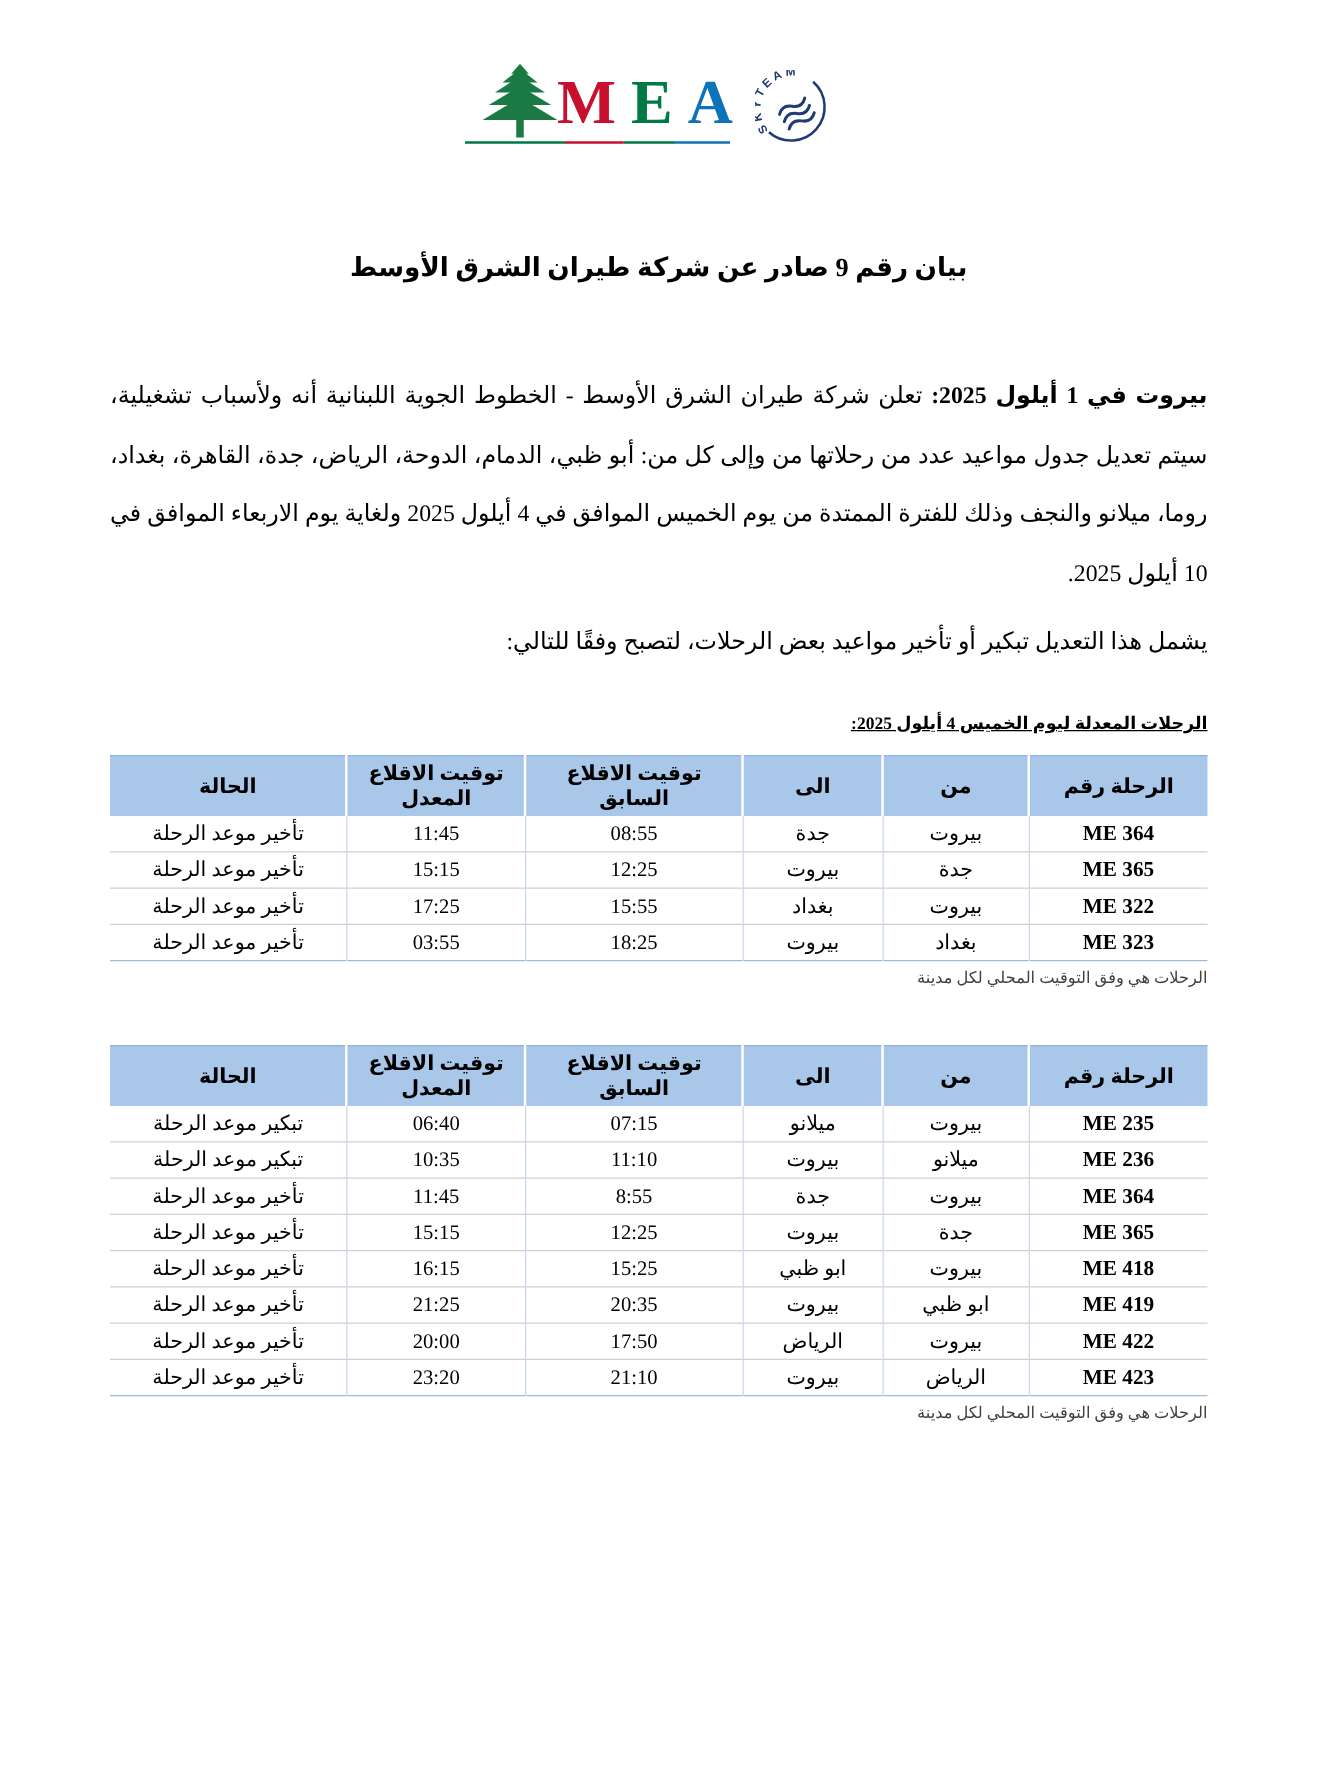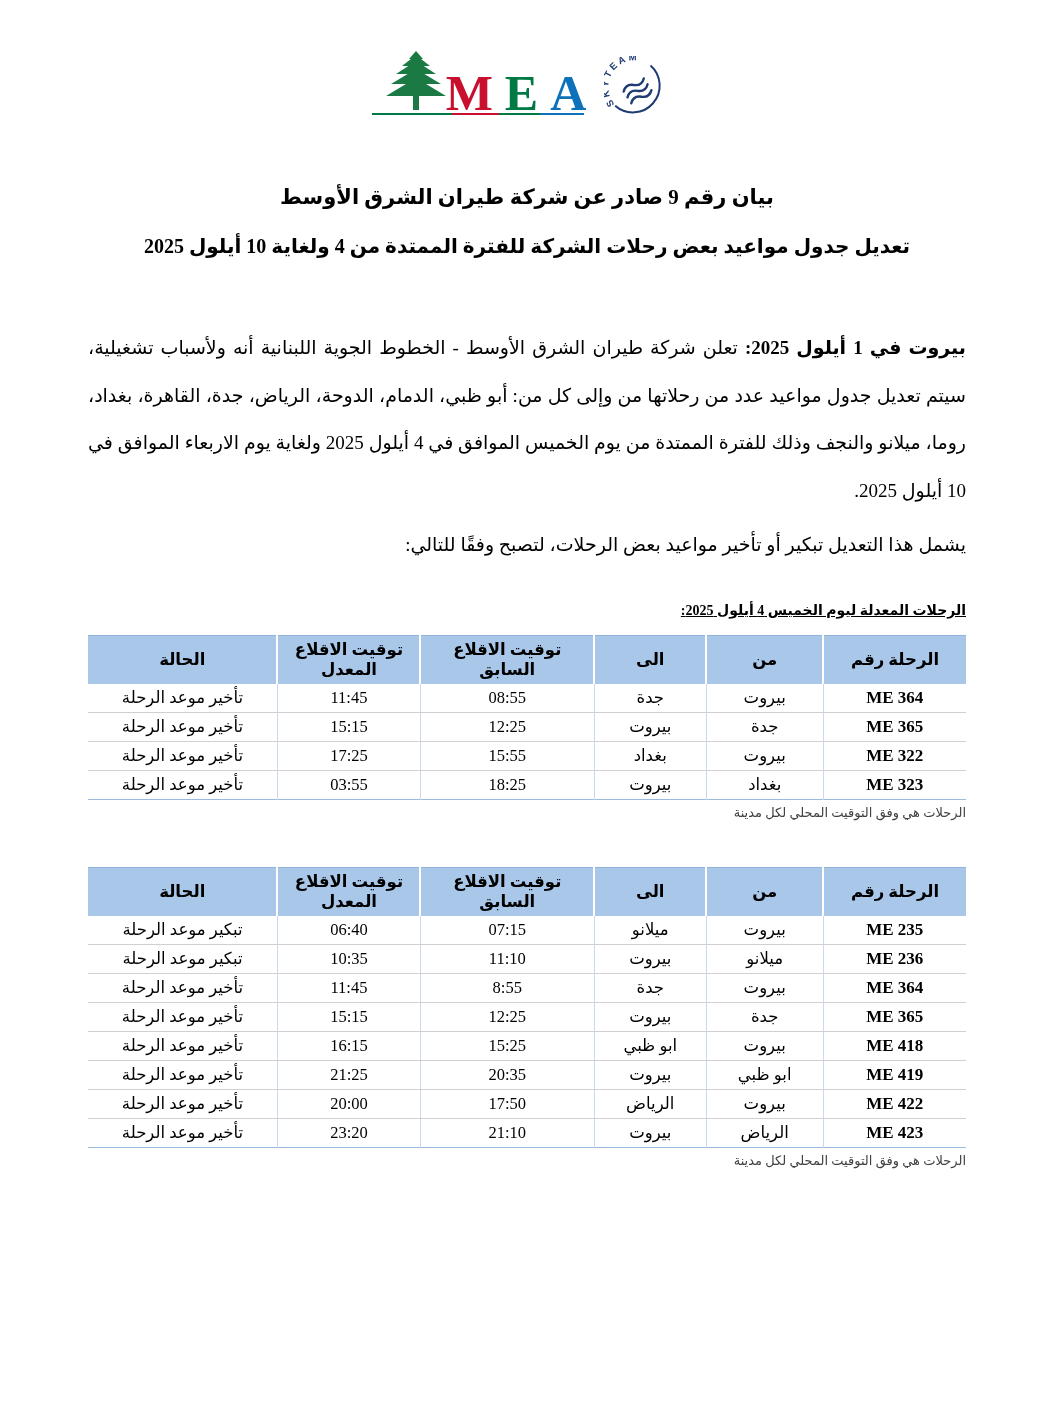--- a/index.html
+++ b/index.html
@@ -5,36 +5,36 @@
   * { margin:0; padding:0; box-sizing:border-box; }
   html,body { background:#e8e8e8; }
   .page {
     width:1054px; height:1415px; margin:0 auto; background:#ffffff;
     font-family:"Liberation Serif","DejaVu Sans",serif; color:#000;
     overflow:hidden; position:relative;
   }
 
   
   .logo-row { padding-top:50px; display:flex; justify-content:center; align-items:flex-end; gap:14px; }
-  .mea-logo { position:relative; display:flex; align-items:flex-end; padding-bottom:9px; }
+  .mea-logo { position:relative; display:flex; align-items:center; padding-bottom:9px; }
   .cedar { width:60px; height:62px; margin-bottom:1px; }
   .mea-letters { font-weight:bold; font-size:50px; line-height:0.78; letter-spacing:12px; margin-right:-8px; }
   .mea-letters .l-m { color:#C8102E; }
   .mea-letters .l-e { color:#007A45; }
   .mea-letters .l-a { color:#0E72BA; }
   .mea-baseline { position:absolute; left:-14px; right:6px; bottom:7px; height:2.5px; display:flex; }
   .mea-baseline span { height:100%; }
   .seg-g1 { width:38%; background:#007A45; }
   .seg-r  { width:22%; background:#C8102E; }
   .seg-g2 { width:19%; background:#007A45; }
   .seg-b  { width:21%; background:#0E72BA; }
   .skyteam { width:64px; height:64px; margin-bottom:2px; }
 
   
-  .title1 { margin-top:63px; text-align:center; font-weight:bold; font-size:21px; direction:rtl; }
+  .title1 { margin-top:80px; text-align:center; font-weight:bold; font-size:21px; direction:rtl; }
   .title2 { margin-top:24px; text-align:center; font-weight:bold; font-size:20px; direction:rtl; }
 
   
   .intro {
     margin:66px 88px 0; direction:rtl; text-align:justify;
     font-size:19px; line-height:2.5;
   }
   .intro b { font-weight:bold; }
   .follow { margin:10px 88px 0; direction:rtl; text-align:right; font-size:19px; line-height:2.2; }
 
@@ -101,21 +101,20 @@
       </text>
       <g transform="rotate(-33 33 34)" stroke="#1F3B73" fill="none" stroke-width="2.4" stroke-linecap="round">
         <path d="M21 28 q6 -5.5 12 0 q6 5.5 12 0"></path>
         <path d="M21 35 q6 -5.5 12 0 q6 5.5 12 0"></path>
         <path d="M21 42 q6 -5.5 12 0 q6 5.5 12 0"></path>
       </g>
     </svg>
   </div>
 
   <div class="title1">بيان رقم 9 صادر عن شركة طيران الشرق الأوسط</div>
-  <div class="title2">تعديل جدول مواعيد بعض رحلات الشركة للفترة الممتدة من 4 ولغاية 10 أيلول 2025</div>
 
   <p class="intro"><b>بيروت في 1 أيلول 2025:</b><span> تعلن شركة طيران الشرق الأوسط - الخطوط الجوية اللبنانية أنه ولأسباب تشغيلية، سيتم  تعديل جدول مواعيد عدد من رحلاتها من وإلى كل من: أبو ظبي، الدمام، الدوحة، الرياض، جدة، القاهرة، بغداد، روما، ميلانو والنجف وذلك للفترة الممتدة من يوم الخميس الموافق في 4 أيلول 2025 ولغاية يوم الاربعاء الموافق في 10 أيلول 2025.</span></p>
 
   <p class="follow">يشمل هذا التعديل تبكير أو تأخير مواعيد بعض الرحلات، لتصبح وفقًا للتالي:</p>
 
   <div class="section-heading">الرحلات المعدلة ليوم الخميس 4 أيلول 2025:</div>
 
   <div class="tbl-wrap">
     <table>
       <colgroup>

